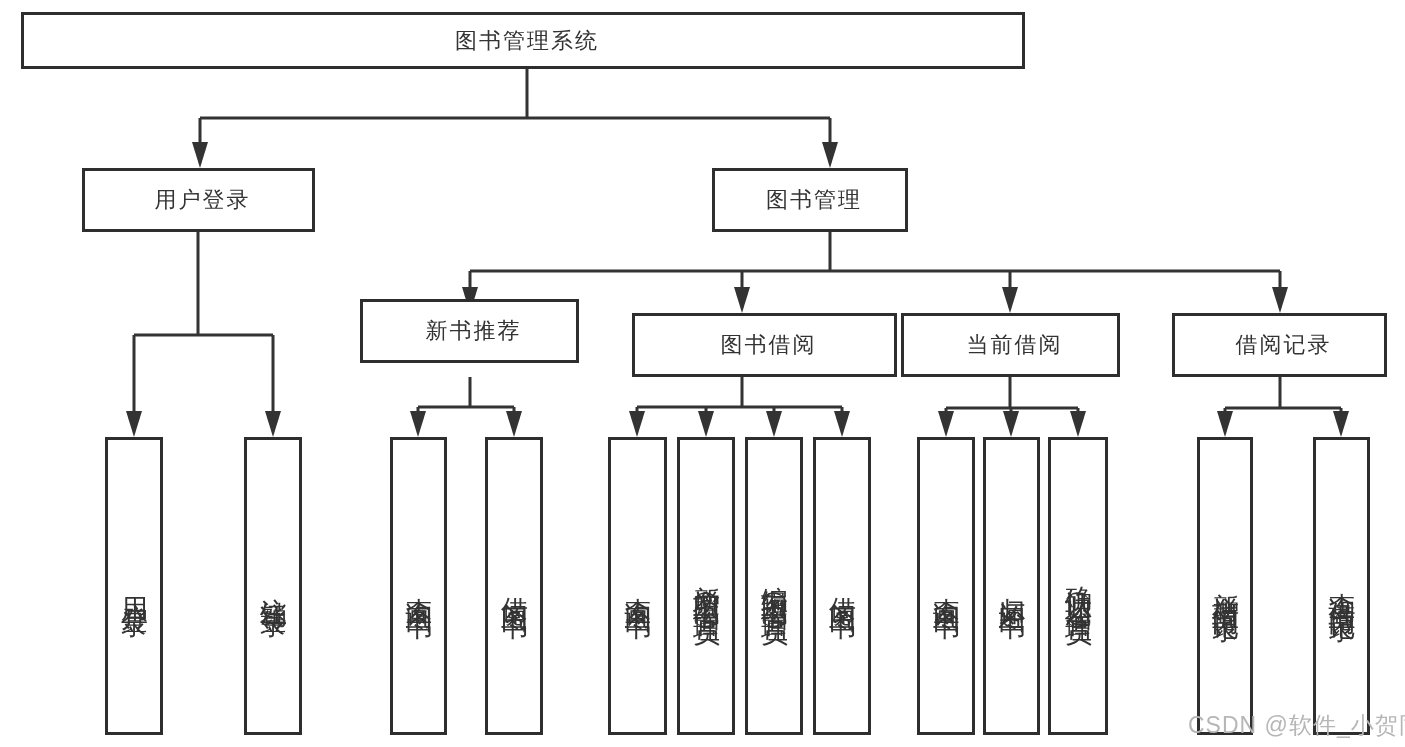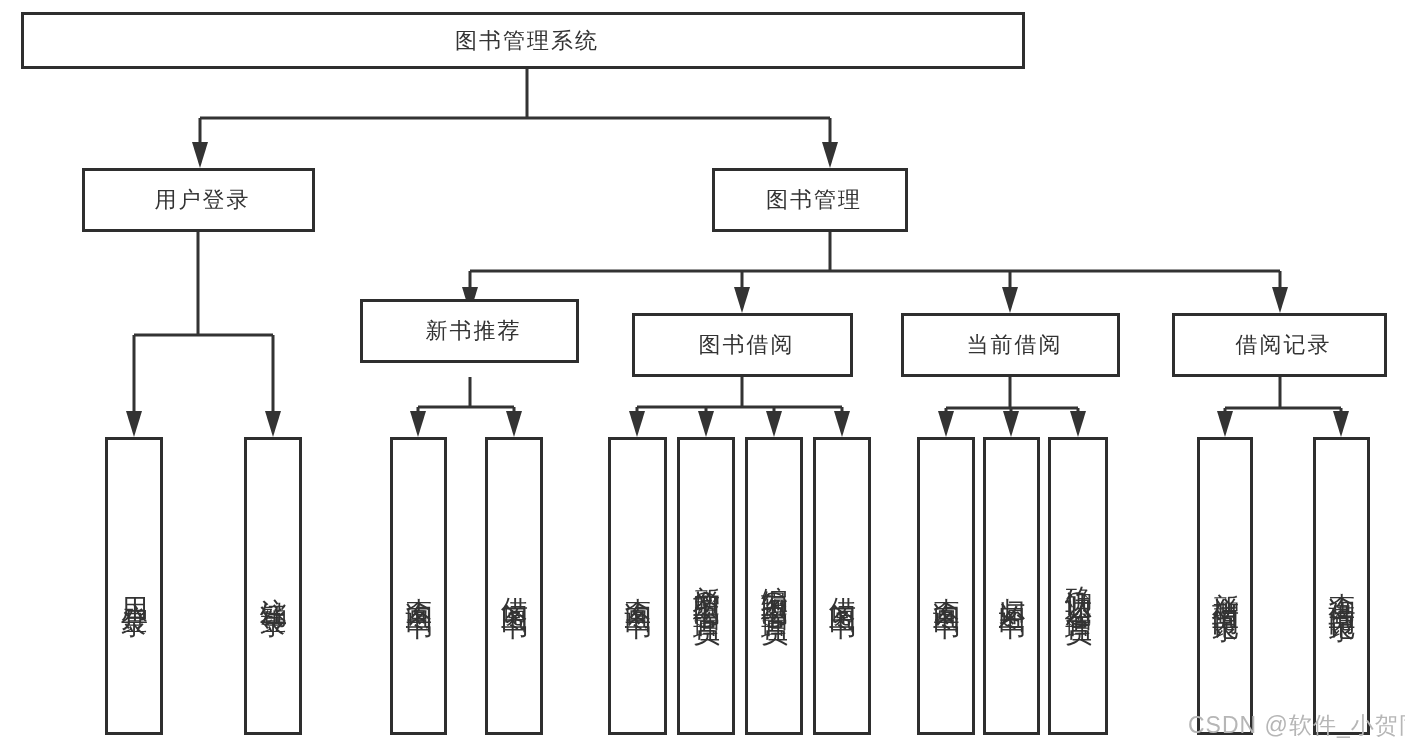--- a/index.html
+++ b/index.html
@@ -94,21 +94,21 @@
       <polygon points="1333,411 1349,411 1341,437"></polygon>
     </g>
   </svg>
 
   <div class="box h-box" style="left:21px; top:12px; width:1004px; height:57px;">图书管理系统</div>
 
   <div class="box h-box" style="left:82px; top:168px; width:233px; height:64px;">用户登录</div>
   <div class="box h-box" style="left:712px; top:168px; width:196px; height:64px;">图书管理</div>
 
   <div class="box h-box" style="left:360px; top:299px; width:219px; height:64px;">新书推荐</div>
-  <div class="box h-box" style="left:632px; top:313px; width:221px; height:64px;">图书借阅</div>
+  <div class="box h-box" style="left:632px; top:313px; width:265px; height:64px;">图书借阅</div>
   <div class="box h-box" style="left:1172px; top:313px; width:215px; height:64px;">借阅记录</div>
   <div class="box h-box" style="left:901px; top:313px; width:219px; height:64px;">当前借阅</div>
 
   <div class="box v-box" style="left:105px; top:437px; width:58px; height:298px;">用户登录</div>
   <div class="box v-box" style="left:244px; top:437px; width:58px; height:298px;">注销登录</div>
 
   <div class="box v-box" style="left:390px; top:437px; width:57px; height:298px;">查询图书</div>
   <div class="box v-box" style="left:485px; top:437px; width:58px; height:298px;">借阅图书</div>
 
   <div class="box v-box" style="left:608px; top:437px; width:59px; height:298px;">查询图书</div>

